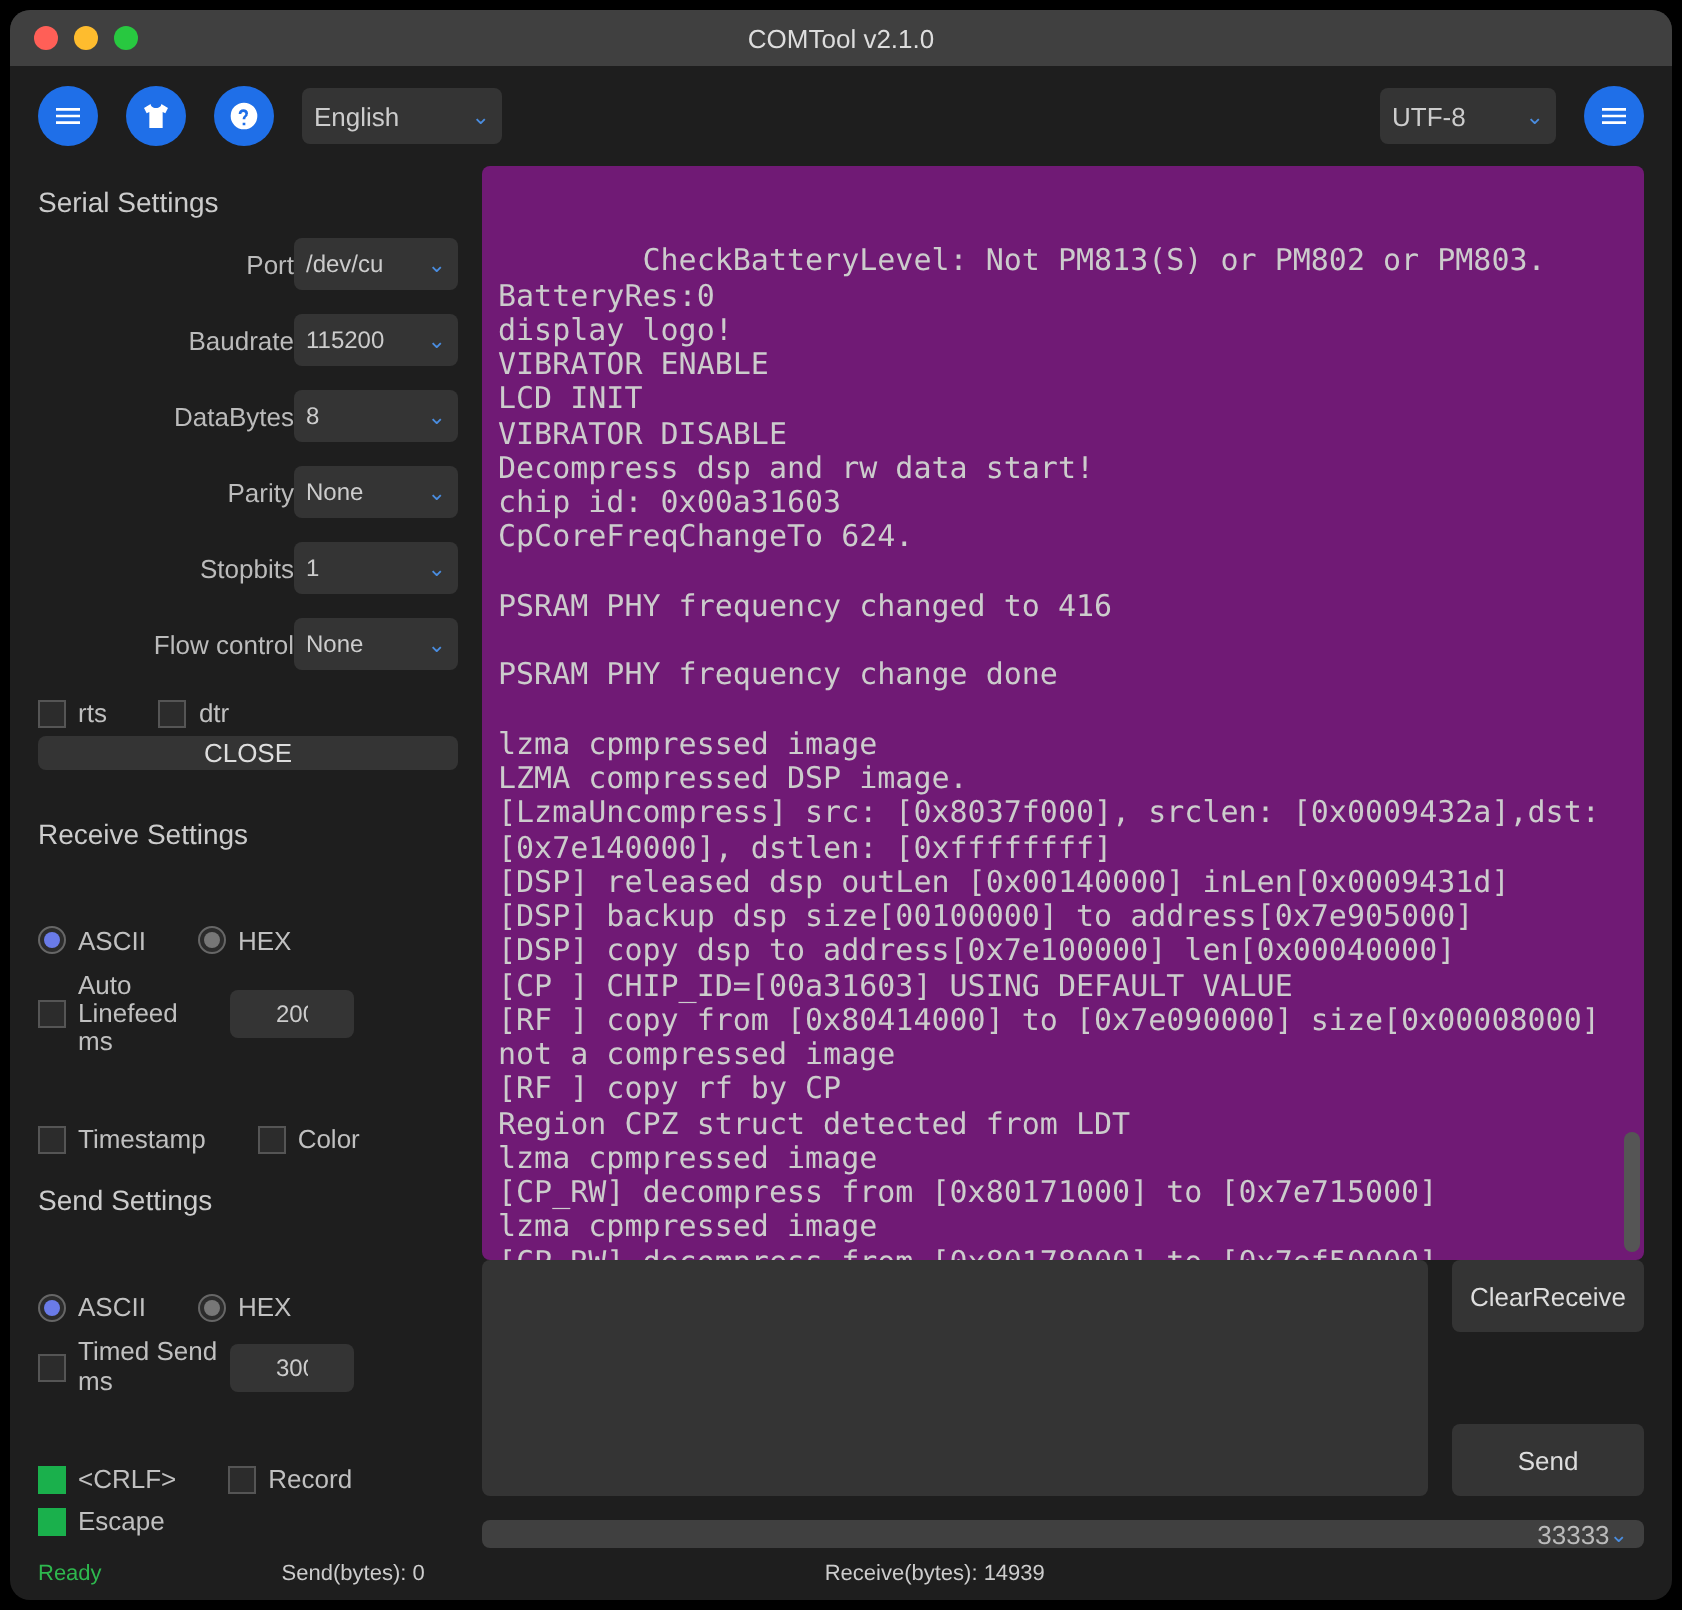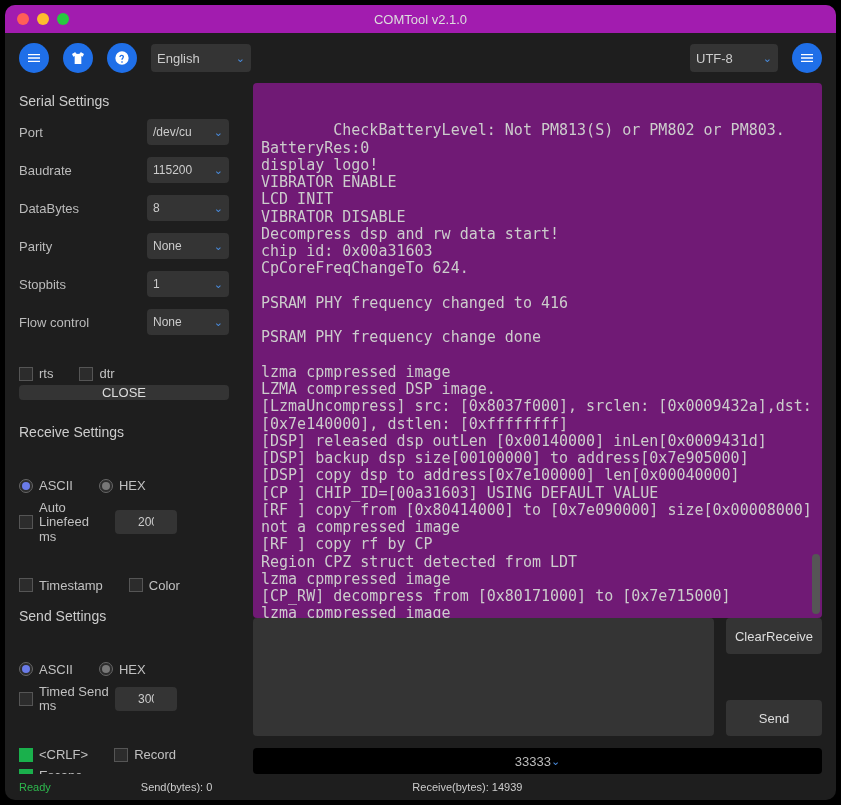--- a/index.html
+++ b/index.html
@@ -17,21 +17,21 @@
     border-radius: 10px;
     margin: 5px;
     width: 831px;
     height: 795px;
     display: flex;
     flex-direction: column;
     overflow: hidden;
   }
   .titlebar {
     height: 28px;
-    background: #a21caf;
+    background: #404040;
     display: flex;
     align-items: center;
     position: relative;
   }
   .traffic-lights {
     display: flex;
     gap: 8px;
     padding-left: 12px;
   }
   .light { width: 12px; height: 12px; border-radius: 50%; }
@@ -81,41 +81,41 @@
   .dropdown .chev {
     color: #4a8de0;
     font-size: 11px;
     margin-left: 6px;
   }
   .toolbar .spacer { flex: 1; }
   .body {
     flex: 1;
     display: flex;
     padding: 0 14px 0 14px;
-    gap: 24px;
+    gap: 12px;
     overflow: hidden;
   }
   .sidebar {
     width: 210px;
     display: flex;
     flex-direction: column;
     overflow-y: auto;
   }
   .section-title {
     color: #ccc;
     font-size: 14px;
     margin: 10px 0 10px 0;
   }
   .form-row {
     display: flex;
     align-items: center;
     justify-content: space-between;
     margin-bottom: 12px;
   }
-  .form-row label { flex: 1; font-size: 13px; color: #bbb; }
+  .form-row label { flex: 1; font-size: 13px; color: #bbb; text-align: right; }
   .form-row .dropdown { width: 82px; height: 26px; font-size: 12px; }
   .close-btn {
     width: 100%;
     height: 34px;
     background: #343434;
     border: none;
     color: #ddd;
     border-radius: 4px;
     font-size: 13px;
     cursor: pointer;
@@ -167,21 +167,21 @@
     height: 24px;
     background: #343434;
     border: none;
     color: #ccc;
     border-radius: 4px;
     padding: 0 23px;
     font-size: 12px;
   }
   .two-col { display: flex; gap: 26px; }
   .two-col > div { display: flex; align-items: center; gap: 6px; margin-top: 28px; }
-  .rts-dtr { display: flex; gap: 26px; margin-top: 19px; }
+  .rts-dtr { display: flex; gap: 26px; margin-top: 2px; }
   .rts-dtr > div { display: flex; align-items: center; gap: 6px; font-size: 13px; }
 
   .main {
     flex: 1;
     display: flex;
     flex-direction: column;
     overflow: hidden;
   }
   .console {
     flex: 1;
@@ -237,26 +237,26 @@
     height: 36px;
     background: #343434;
     border: none;
     color: #ddd;
     border-radius: 4px;
     font-size: 13px;
     cursor: pointer;
   }
   .bottom-dropdown {
     margin-top: 12px;
-    height: 26px;
-    background: #000000;
-    border-radius: 4px;
-    display: flex;
-    align-items: center;
-    justify-content: center;
+    height: 14px;
+    background: #404040;
+    border-radius: 4px;
+    display: flex;
+    align-items: center;
+    justify-content: flex-end;
     padding: 0 8px;
     color: #bbb;
     font-size: 13px;
   }
   .bottom-dropdown .chev { color: #4a8de0; font-size: 11px; }
   .statusbar {
     height: 26px;
     display: flex;
     align-items: center;
     padding: 0 14px;

